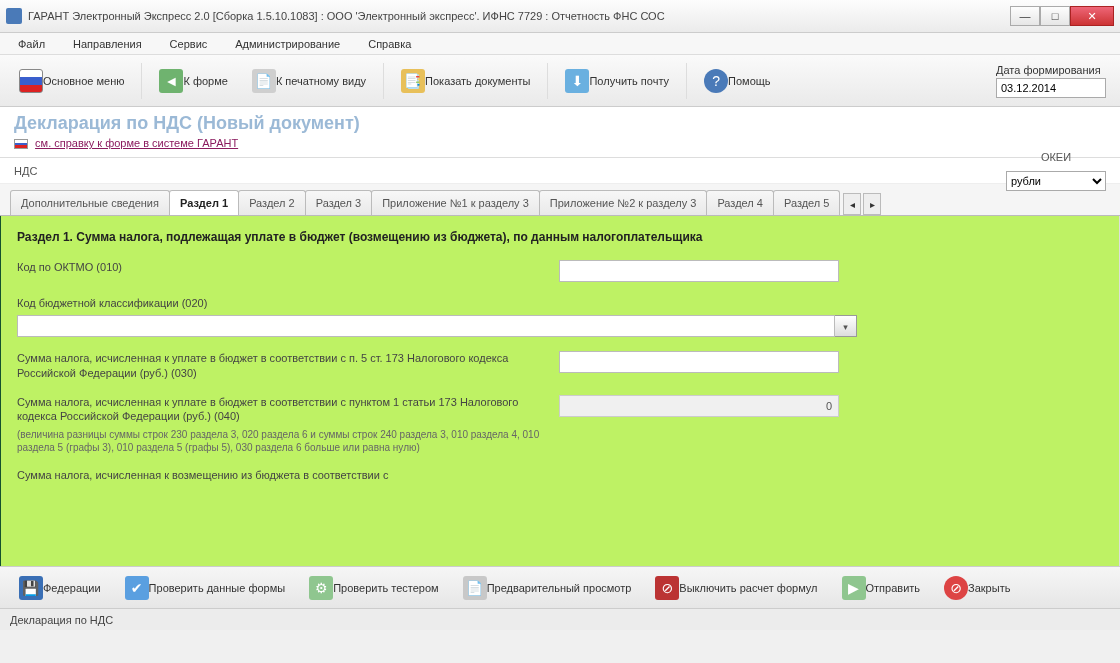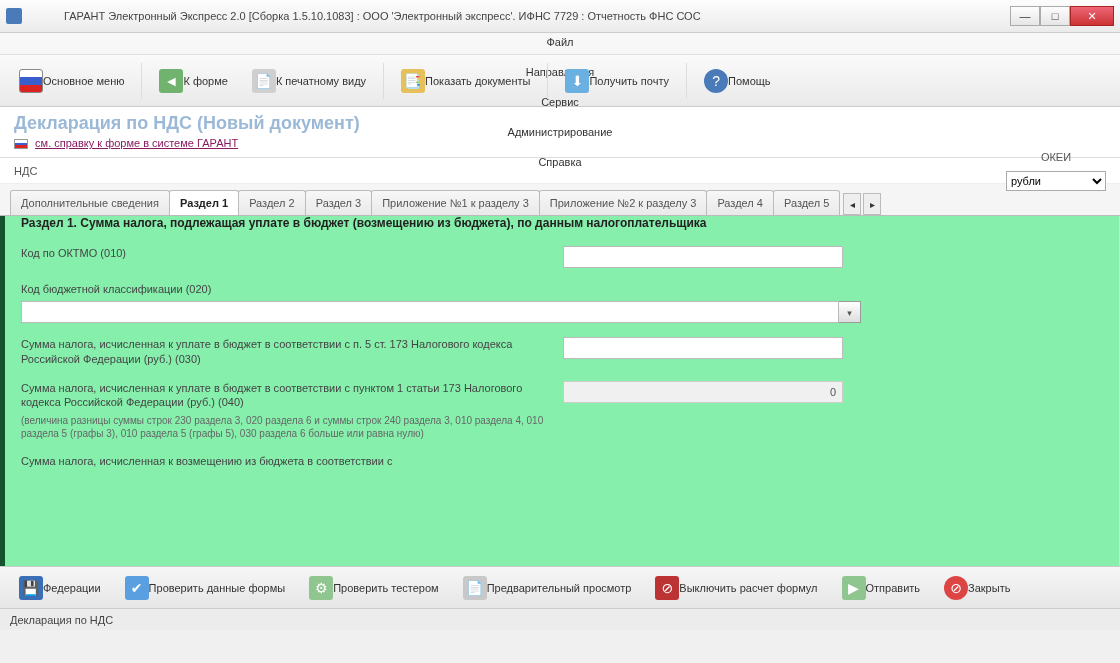--- a/index.html
+++ b/index.html
@@ -13,34 +13,33 @@
     color: #333;
   }
   .titlebar {
     height: 28px;
     background: linear-gradient(to bottom, #fdfdfd, #ebebeb);
     border-bottom: 1px solid #ccc;
     display: flex;
     align-items: center;
     padding: 16px 6px;
     position: relative;
-    gap: 36px;
   }
   .title-icon { width: 16px; height: 16px; background: #4a7ab8; margin-right: 6px; border-radius: 2px; display:inline-block; }
   .titlebar-text { color: #444; font-size: 11px; flex: 1; white-space: nowrap; overflow: hidden; }
   .win-buttons { display: flex; gap: 0; }
   .win-btn {
     width: 30px; height: 20px; display:flex; align-items:center; justify-content:center;
     border: 1px solid #aaa; background: linear-gradient(#fdfdfd,#e6e6e6);
     font-size: 11px; cursor: pointer;
   }
   .win-btn.close { background: linear-gradient(#e67,#c33); color:#fff; border-color:#a22; width:44px; }
   .menubar {
     height: 22px; background: #f7f7f7; border-bottom: 1px solid #ddd;
-    display: flex; align-items: center; padding: 0 10px; gap: 12px; flex-direction: column;
+    display: flex; align-items: center; padding: 0 10px; gap: 12px;
   }
   .menu-item { padding: 3px 8px; cursor: pointer; color: #333; }
   .toolbar {
     height: 52px; background: linear-gradient(#fafafa,#eaeaea); border-bottom: 1px solid #ccc;
     display: flex; align-items: center; padding: 0 8px; gap: 2px;
   }
   .tb-btn {
     display: flex; align-items: center; padding: 4px 10px; height: 40px;
     border: 1px solid transparent; border-radius: 3px; cursor: pointer;
   }
@@ -65,22 +64,22 @@
   .tab {
     padding: 6px 10px; border:1px solid #bbb; border-bottom:none;
     background: linear-gradient(#f7f7f7,#e9e9e9); font-size:11px; color:#555;
     border-top-left-radius:3px; border-top-right-radius:3px; margin-right:-1px;
     cursor:pointer; position:relative;
   }
   .tab.active { background:#fff; color:#222; font-weight:bold; z-index:2; border-bottom:1px solid #fff; margin-bottom:-1px;}
   .tab-scroll { display:flex; margin-left:4px; gap:2px; }
   .tab-scroll .sbtn { width:18px; height:22px; border:1px solid #bbb; background:#eee; display:flex;align-items:center;justify-content:center; cursor:pointer; font-size:10px; }
   .content {
-    background:#86efac; padding: 0 16px 12px; height: 350px; overflow-y:auto;
-    border-left:5px solid #14532d; border-right:1px solid #ddd;
+    background:#bef264; padding: 14px 16px 12px; height: 350px; overflow-y:auto;
+    border-left:1px solid #14532d; border-right:1px solid #ddd;
   }
   .section-title { font-weight:bold; font-size:12px; color:#222; margin-bottom:16px; }
   .form-row { display:flex; align-items:flex-start; margin-bottom:14px; gap:12px; }
   .form-label { width:530px; color:#444; line-height:1.35; }
   .form-input {
     width:280px; height:22px; border:1px solid #bbb; background:#fff; padding:2px 6px;
     font-size:11px; text-align:right;
   }
   .form-input.ro { background:#f0f0f0; color:#555; border-color:#ccc; }
   .combo-row { display:flex; align-items:center; }
@@ -136,20 +135,24 @@
   </div>
   <div class="tb-sep"></div>
   <div class="tb-btn">
     <span class="tb-icon" style="background:#6ab0e0">⬇</span>
     <span>Получить почту</span>
   </div>
   <div class="tb-sep"></div>
   <div class="tb-btn">
     <span class="tb-icon" style="background:#4a7ab8;border-radius:50%">?</span>
     <span>Помощь</span>
+  </div>
+  <div class="tb-right">
+    <span>Дата формирования</span>
+    <input class="date-input" value="03.12.2014" style="">
   </div>
 </div>
 
 <div class="doc-header">
   <div class="doc-title">Декларация по НДС (Новый документ)</div>
   <div>
     <span class="help-flag"></span>
     <a class="help-link">см. справку к форме в системе ГАРАНТ</a>
   </div>
 </div>

